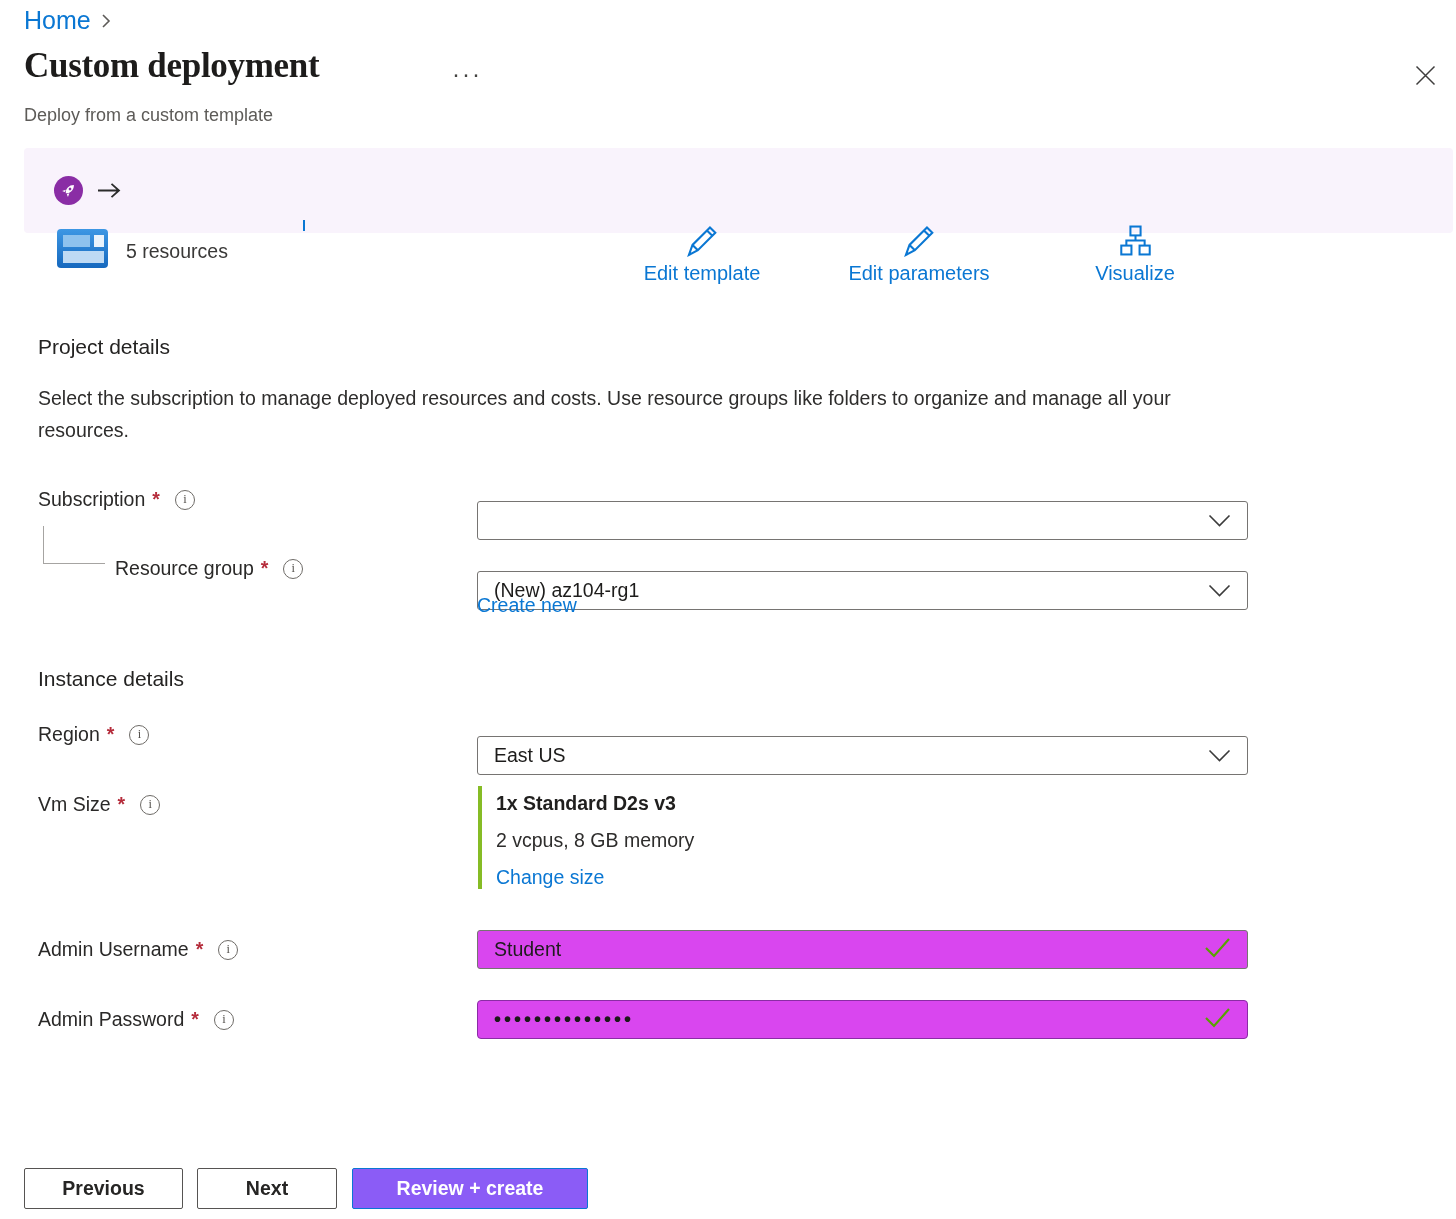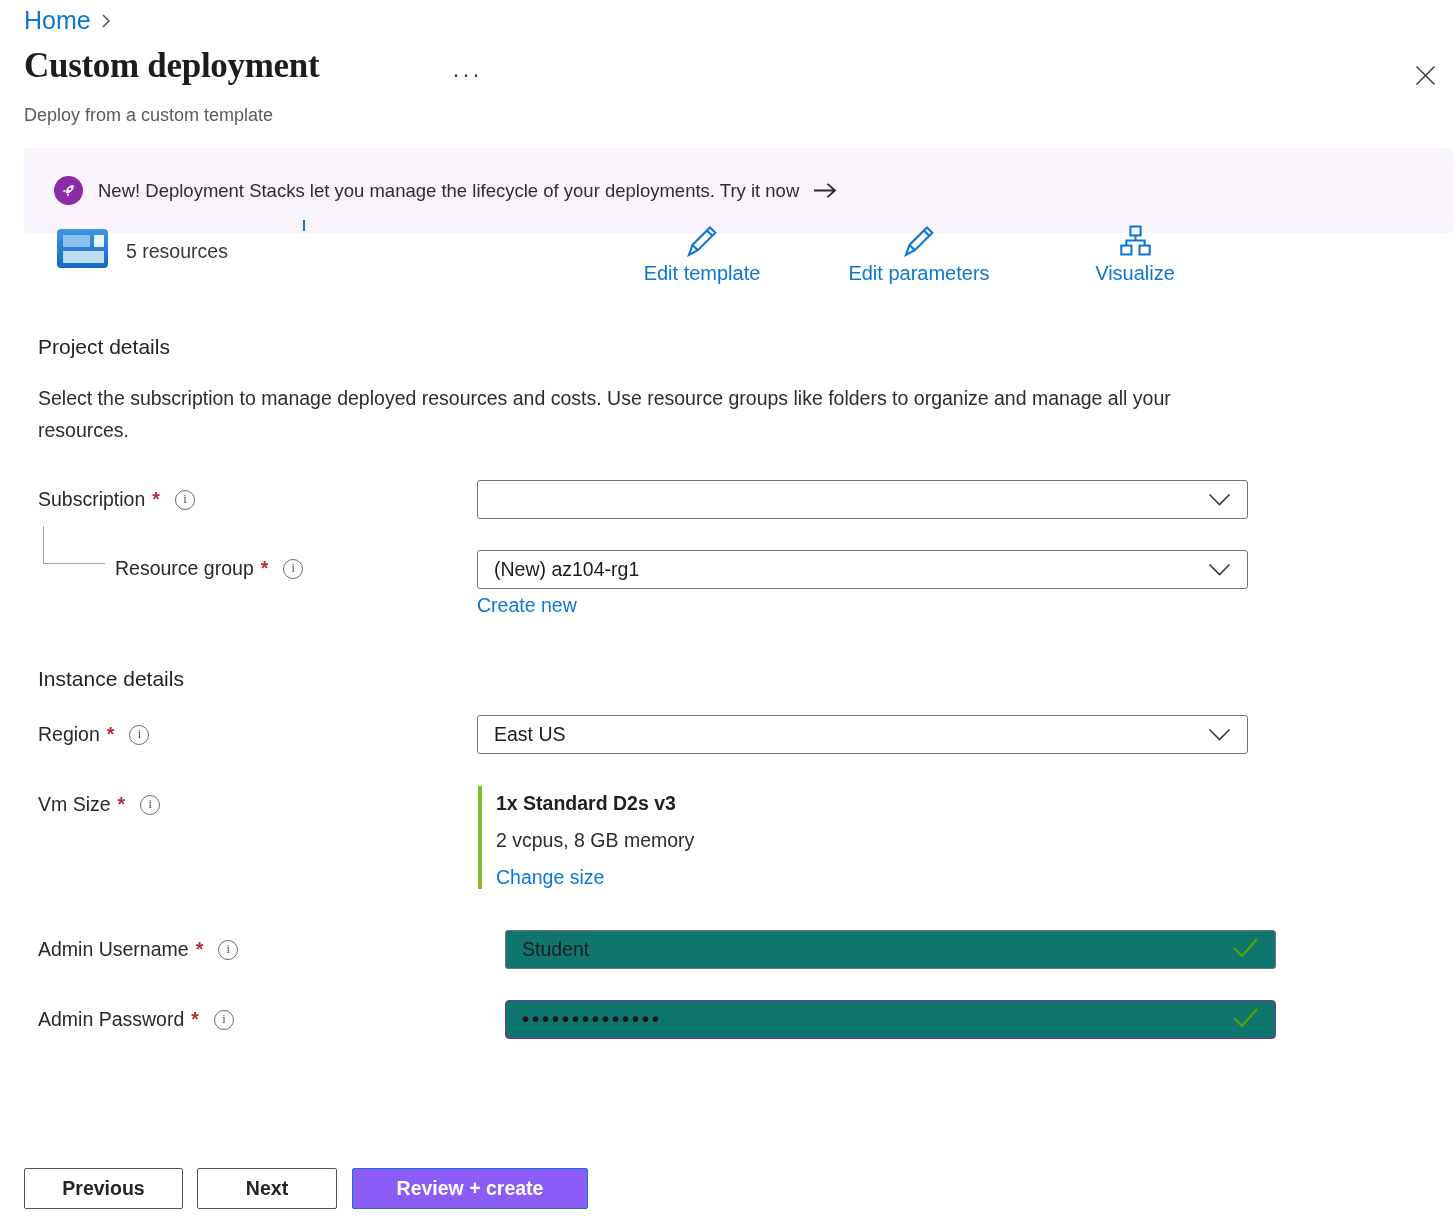--- a/index.html
+++ b/index.html
@@ -44,22 +44,22 @@
 
   
   .f-label { display:flex; align-items:center; font-size:19.5px; color:#2a2928; }
   .f-label .star { color:#b52c3b; margin-left:7px; font-weight:700; }
   .info-i { margin-left:15px; width:20px; height:20px; border:1.4px solid #6e6b67; border-radius:50%;
             display:flex; align-items:center; justify-content:center; font-size:12.5px; color:#55524e;
             font-family:"Liberation Serif",serif; cursor:default; }
 
   
   .select { left:477px; width:771px; height:39px; border:1px solid #75737 0; border:1px solid #767472; border-radius:3px; background:#fff;
-            display:flex; align-items:center; padding:0 16px; font-size:19.5px; color:#1d1c1b; cursor:pointer; justify-content:space-between; }
-  .input  { left:505px; width:771px; height:39px; border:1px solid #767472; border-radius:3px; background:#0f766e;
+            display:flex; align-items:center; padding:0 16px; font-size:19.5px; color:#1d1c1b; cursor:pointer; justify-content:space-between;margin-top:21px; }
+  .input  { left:477px; width:771px; height:39px; border:1px solid #767472; border-radius:3px; background:#d946ef;
             display:flex; align-items:center; padding:0 16px; font-size:19.5px; color:#1d1c1b; justify-content:space-between; }
   .input.pwd { border:1.6px solid #8a2da5; border-radius:4px; }
   .pwd-dots { font-size:20px; font-weight:700; letter-spacing:3px; color:#1b1a19; }
   .link { color:#0a77d3; font-size:19.5px; cursor:pointer; text-decoration:none; }
 
   .conn-v { left:43px; top:526px; width:1px; height:38px; background:#a6a4a2; }
   .conn-h { left:43px; top:563px; width:62px; height:1px; background:#a6a4a2; }
 
   
   .vm-block { left:478px; top:786px; border-left:4px solid #86bc25; padding:6px 0 0 14px; }
@@ -98,21 +98,20 @@
 <div class="abs banner">
   <span class="rocket-badge">
     <svg width="19" height="19" viewBox="0 0 24 24">
       <g transform="rotate(45 12 12)">
         <path fill="#ffffff" d="M12 2.4c2.1 2 3.2 4.6 3.2 7.6 0 2.6-.9 4.9-3.2 6.8-2.3-1.9-3.2-4.2-3.2-6.8 0-3 1.1-5.6 3.2-7.6z"></path>
         <circle cx="12" cy="9.3" r="1.7" fill="#8a2da5"></circle>
         <path fill="#ffffff" d="M8.9 13.6l-2.1 4.6 3.3-1.4zM15.1 13.6l2.1 4.6-3.3-1.4z"></path>
       </g>
     </svg>
   </span>
-  <span class="banner-text">New! Deployment Stacks let you manage the lifecycle of your deployments. Try it now</span>
   <span class="banner-arrow">
     <svg width="25" height="17" viewBox="0 0 25 17">
         <path d="M1 8.5h21M14.5 1.8l7.5 6.7-7.5 6.7" fill="none" stroke="#2b2b2b" stroke-width="1.8"></path>
       </svg>
   </span>
 </div>
 
 <div class="abs artifact"></div>
 
 <div class="abs tpl-icon">

